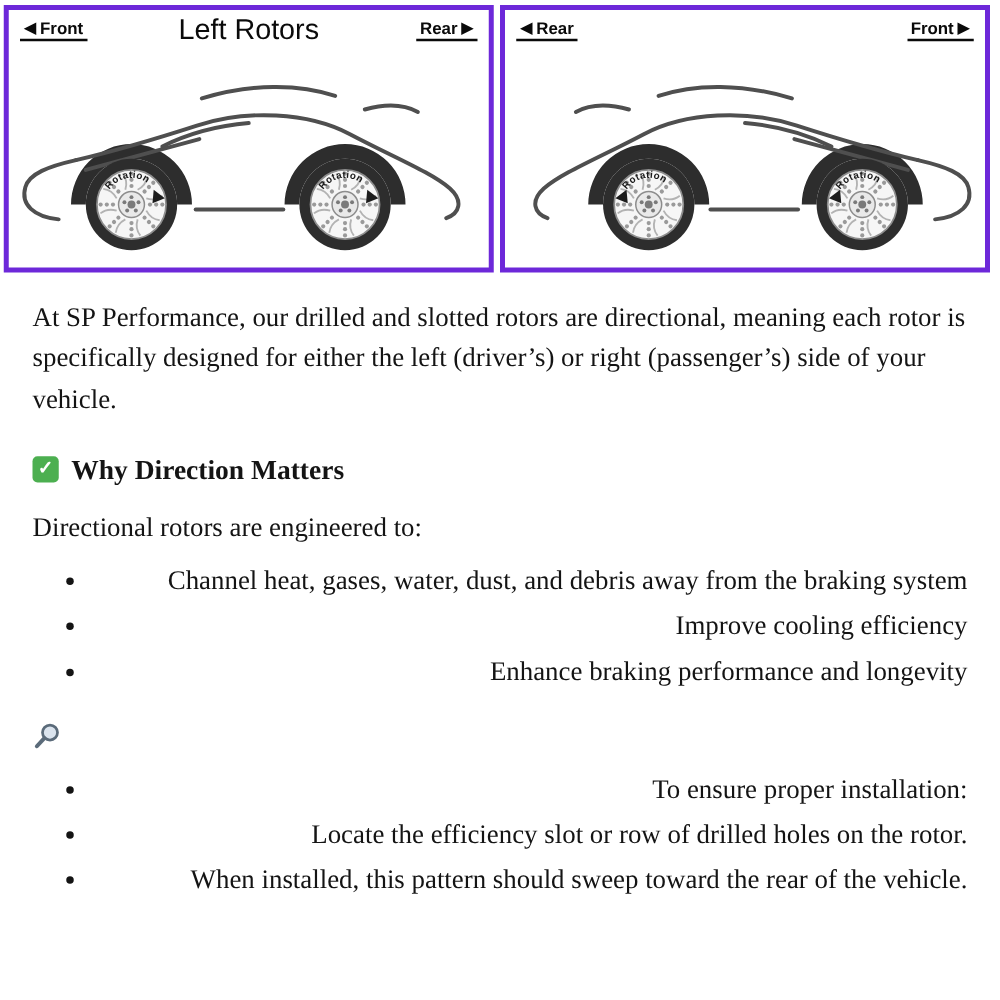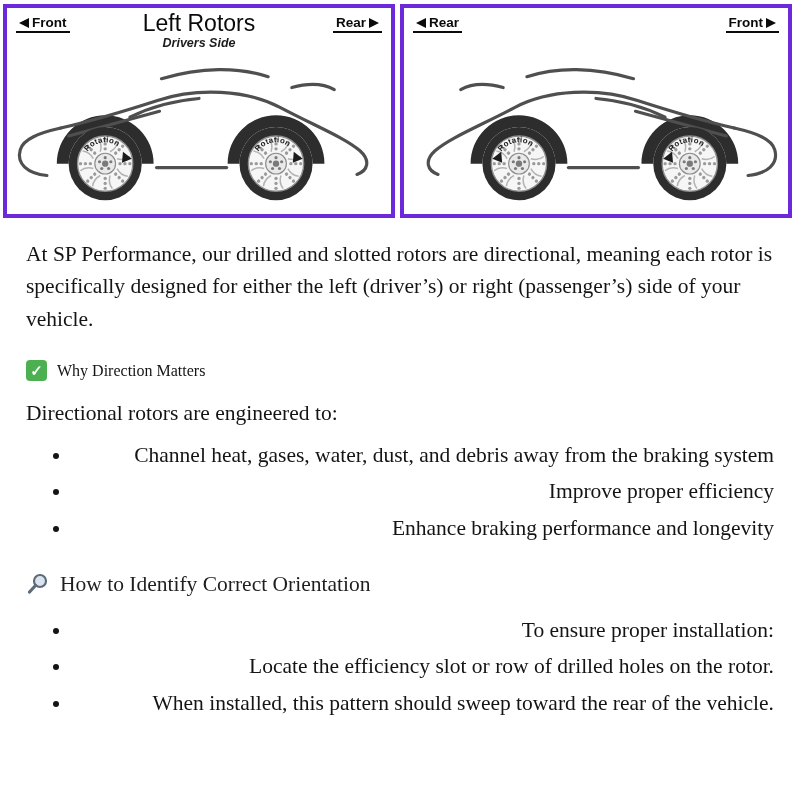--- a/index.html
+++ b/index.html
@@ -16,21 +16,21 @@
   .panel-titles { position:absolute; top:2px; left:0; right:0; text-align:center; z-index:1; }
   .panel-title { font-family:"Liberation Sans", sans-serif; font-weight:normal; font-size:23px; color:#0a0a0a; }
   .panel-subtitle { font-family:"Liberation Sans", sans-serif; font-weight:bold; font-style:italic; font-size:12.5px; color:#1c1c1c; margin-top:-1px; }
   .car-svg { position:absolute; left:0; bottom:1px; width:100%; height:158px; }
   .rot-label text { font-family:"Liberation Sans", sans-serif; font-weight:bold; font-size:8px; fill:#1a1a1a; letter-spacing:0.3px; }
 
   
   .article { padding:16px 26px 0 26px; font-size:21.5px; line-height:1.5; }
   .intro { margin:4px 0 20px 0; }
   .h-row { display:flex; align-items:center; gap:10px; margin:24px 0 14px 0; }
-  .h-bold { font-weight:normal; font-size:16px; }
+  .h-bold { font-weight:bold; font-size:22px; }
   .h-plain { font-weight:normal; font-size:21.5px; color:#1f1f1f; }
   .check-icon { width:21px; height:21px; background:#4caf50; border-radius:4px; color:#fff; display:flex; align-items:center; justify-content:center; font-family:"Liberation Sans", sans-serif; font-weight:bold; font-size:15px; flex:0 0 auto; }
   .lead { margin:0 0 10px 0; }
   ul.bullets { margin:0 0 18px 0; padding-left:46px;text-align:right; }
   ul.bullets li { padding-left:4px; margin:4px 0; }
   .mag-icon { flex:0 0 auto; }
 </style>
 </head>
 <body>
 
@@ -42,21 +42,20 @@
         <span class="tri tri-left"></span>
         <span>Front</span>
       </span>
       <span class="dir">
         <span>Rear</span>
         <span class="tri tri-right"></span>
       </span>
     </div>
     <div class="panel-titles">
       <div class="panel-title">Left Rotors</div>
-      <div class="panel-subtitle">Drivers Side</div>
     </div>
     <svg class="car-svg" viewBox="0 0 380 160">
       <defs>
         <g id="holeRowA" fill="#9a9a9a">
           <circle cy="-15" r="1.7"></circle>
             <circle cy="-20" r="1.7"></circle>
             <circle cy="-25" r="1.7"></circle>
         </g>
         <path id="slotA" d="M 0 -13 Q 5 -19 3 -26" stroke="#b3b3b3" stroke-width="1.5" fill="none"></path>
         <path id="rotArcA" d="M -20 -7 A 21 21 0 0 1 20 -7" fill="none"></path>
@@ -158,30 +157,29 @@
 
   <div class="h-row">
     <span class="check-icon">✓</span>
     <span class="h-bold">Why Direction Matters</span>
   </div>
 
   <p class="lead">Directional rotors are engineered to:</p>
 
   <ul class="bullets">
     <li>Channel heat, gases, water, dust, and debris away from the braking system</li>
-    <li>Improve proper efficiency</li>
+    <li>Improve cooling efficiency</li>
     <li>Enhance braking performance and longevity</li>
   </ul>
 
   <div class="h-row">
     <svg class="mag-icon" width="24" height="24" viewBox="0 0 24 24">
       <circle cx="14" cy="9" r="6" fill="#dbe4ee" stroke="#5b6b7a" stroke-width="2.2"></circle>
       <line x1="9.5" y1="13.5" x2="3.5" y2="20" stroke="#5b6b7a" stroke-width="3.2" stroke-linecap="round"></line>
     </svg>
-    <span class="h-plain">How to Identify Correct Orientation</span>
   </div>
 
   <ul class="bullets">
     <li>To ensure proper installation:</li>
     <li>Locate the efficiency slot or row of drilled holes on the rotor.</li>
     <li>When installed, this pattern should sweep toward the rear of the vehicle.</li>
   </ul>
 
 </div>
 

